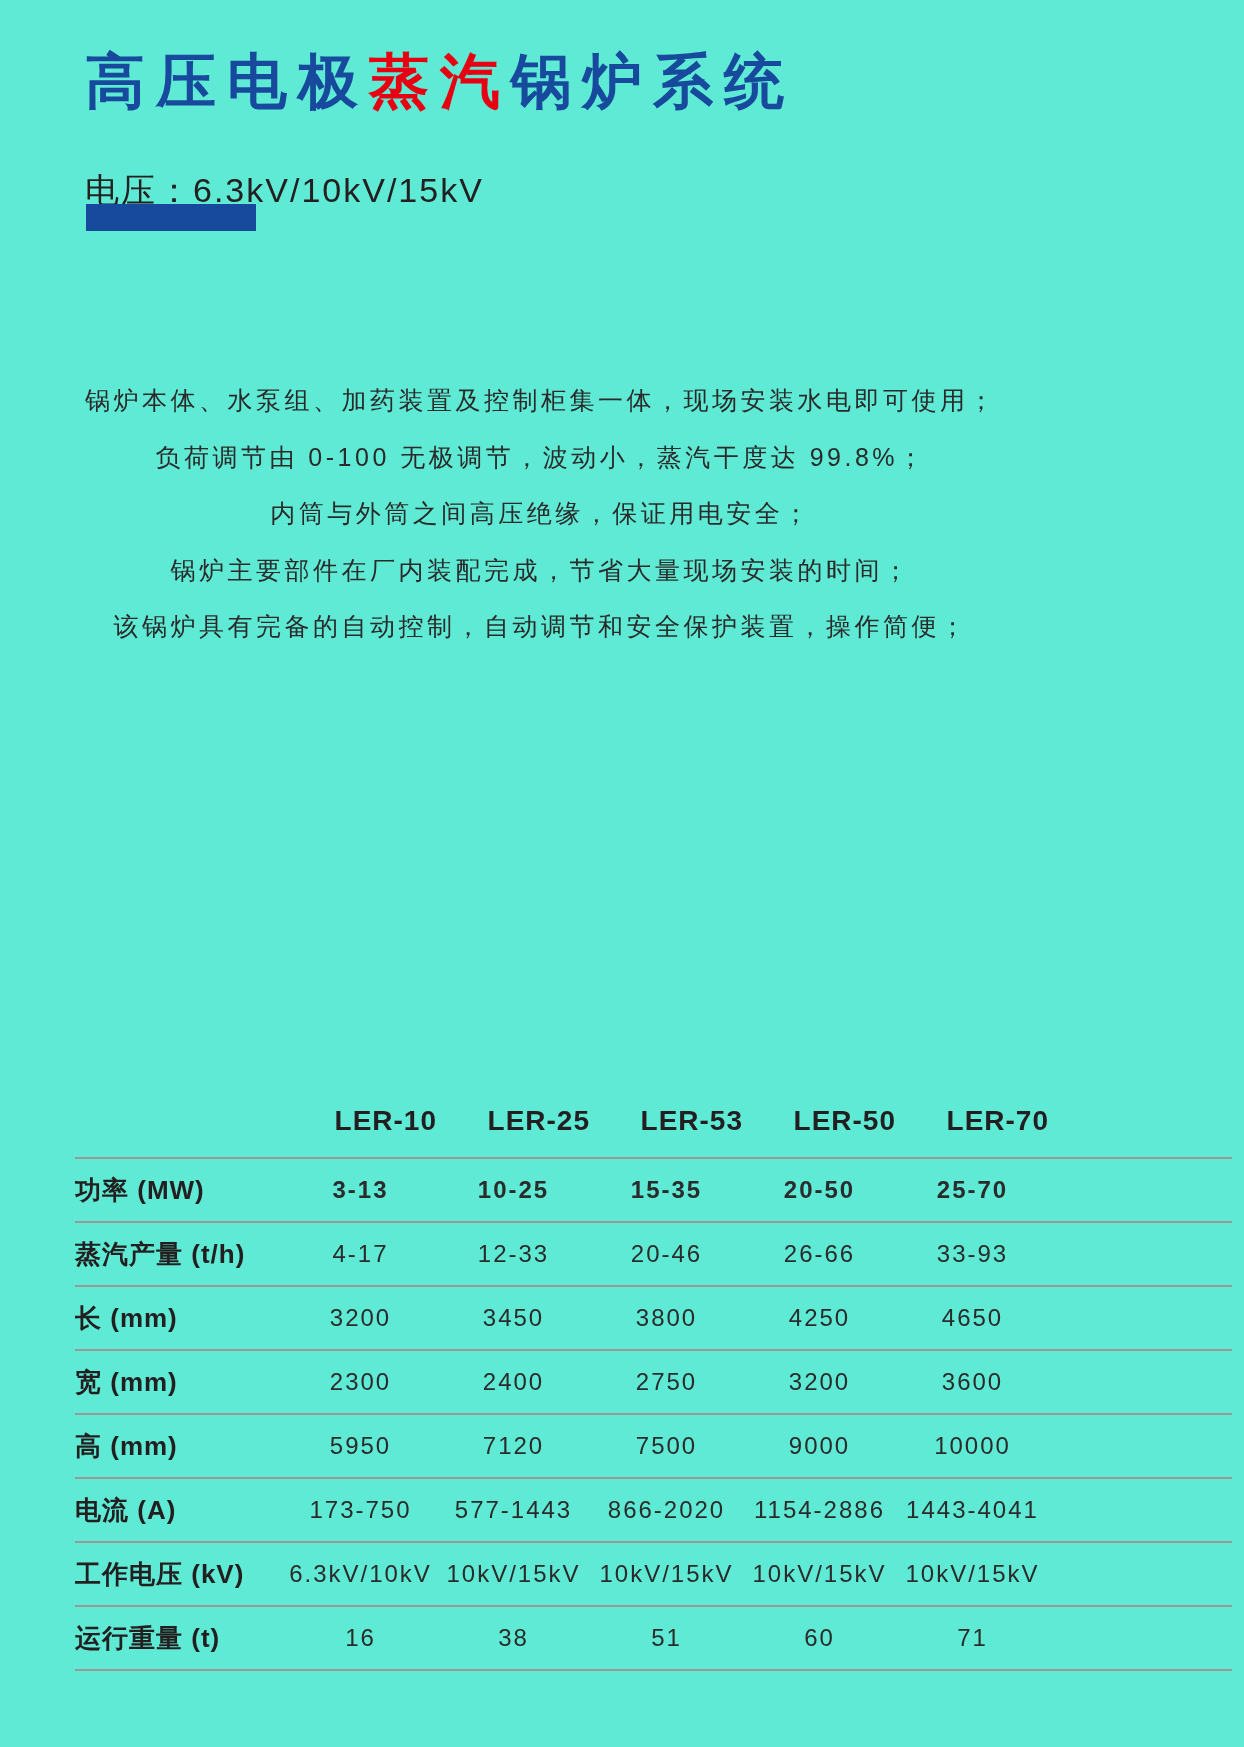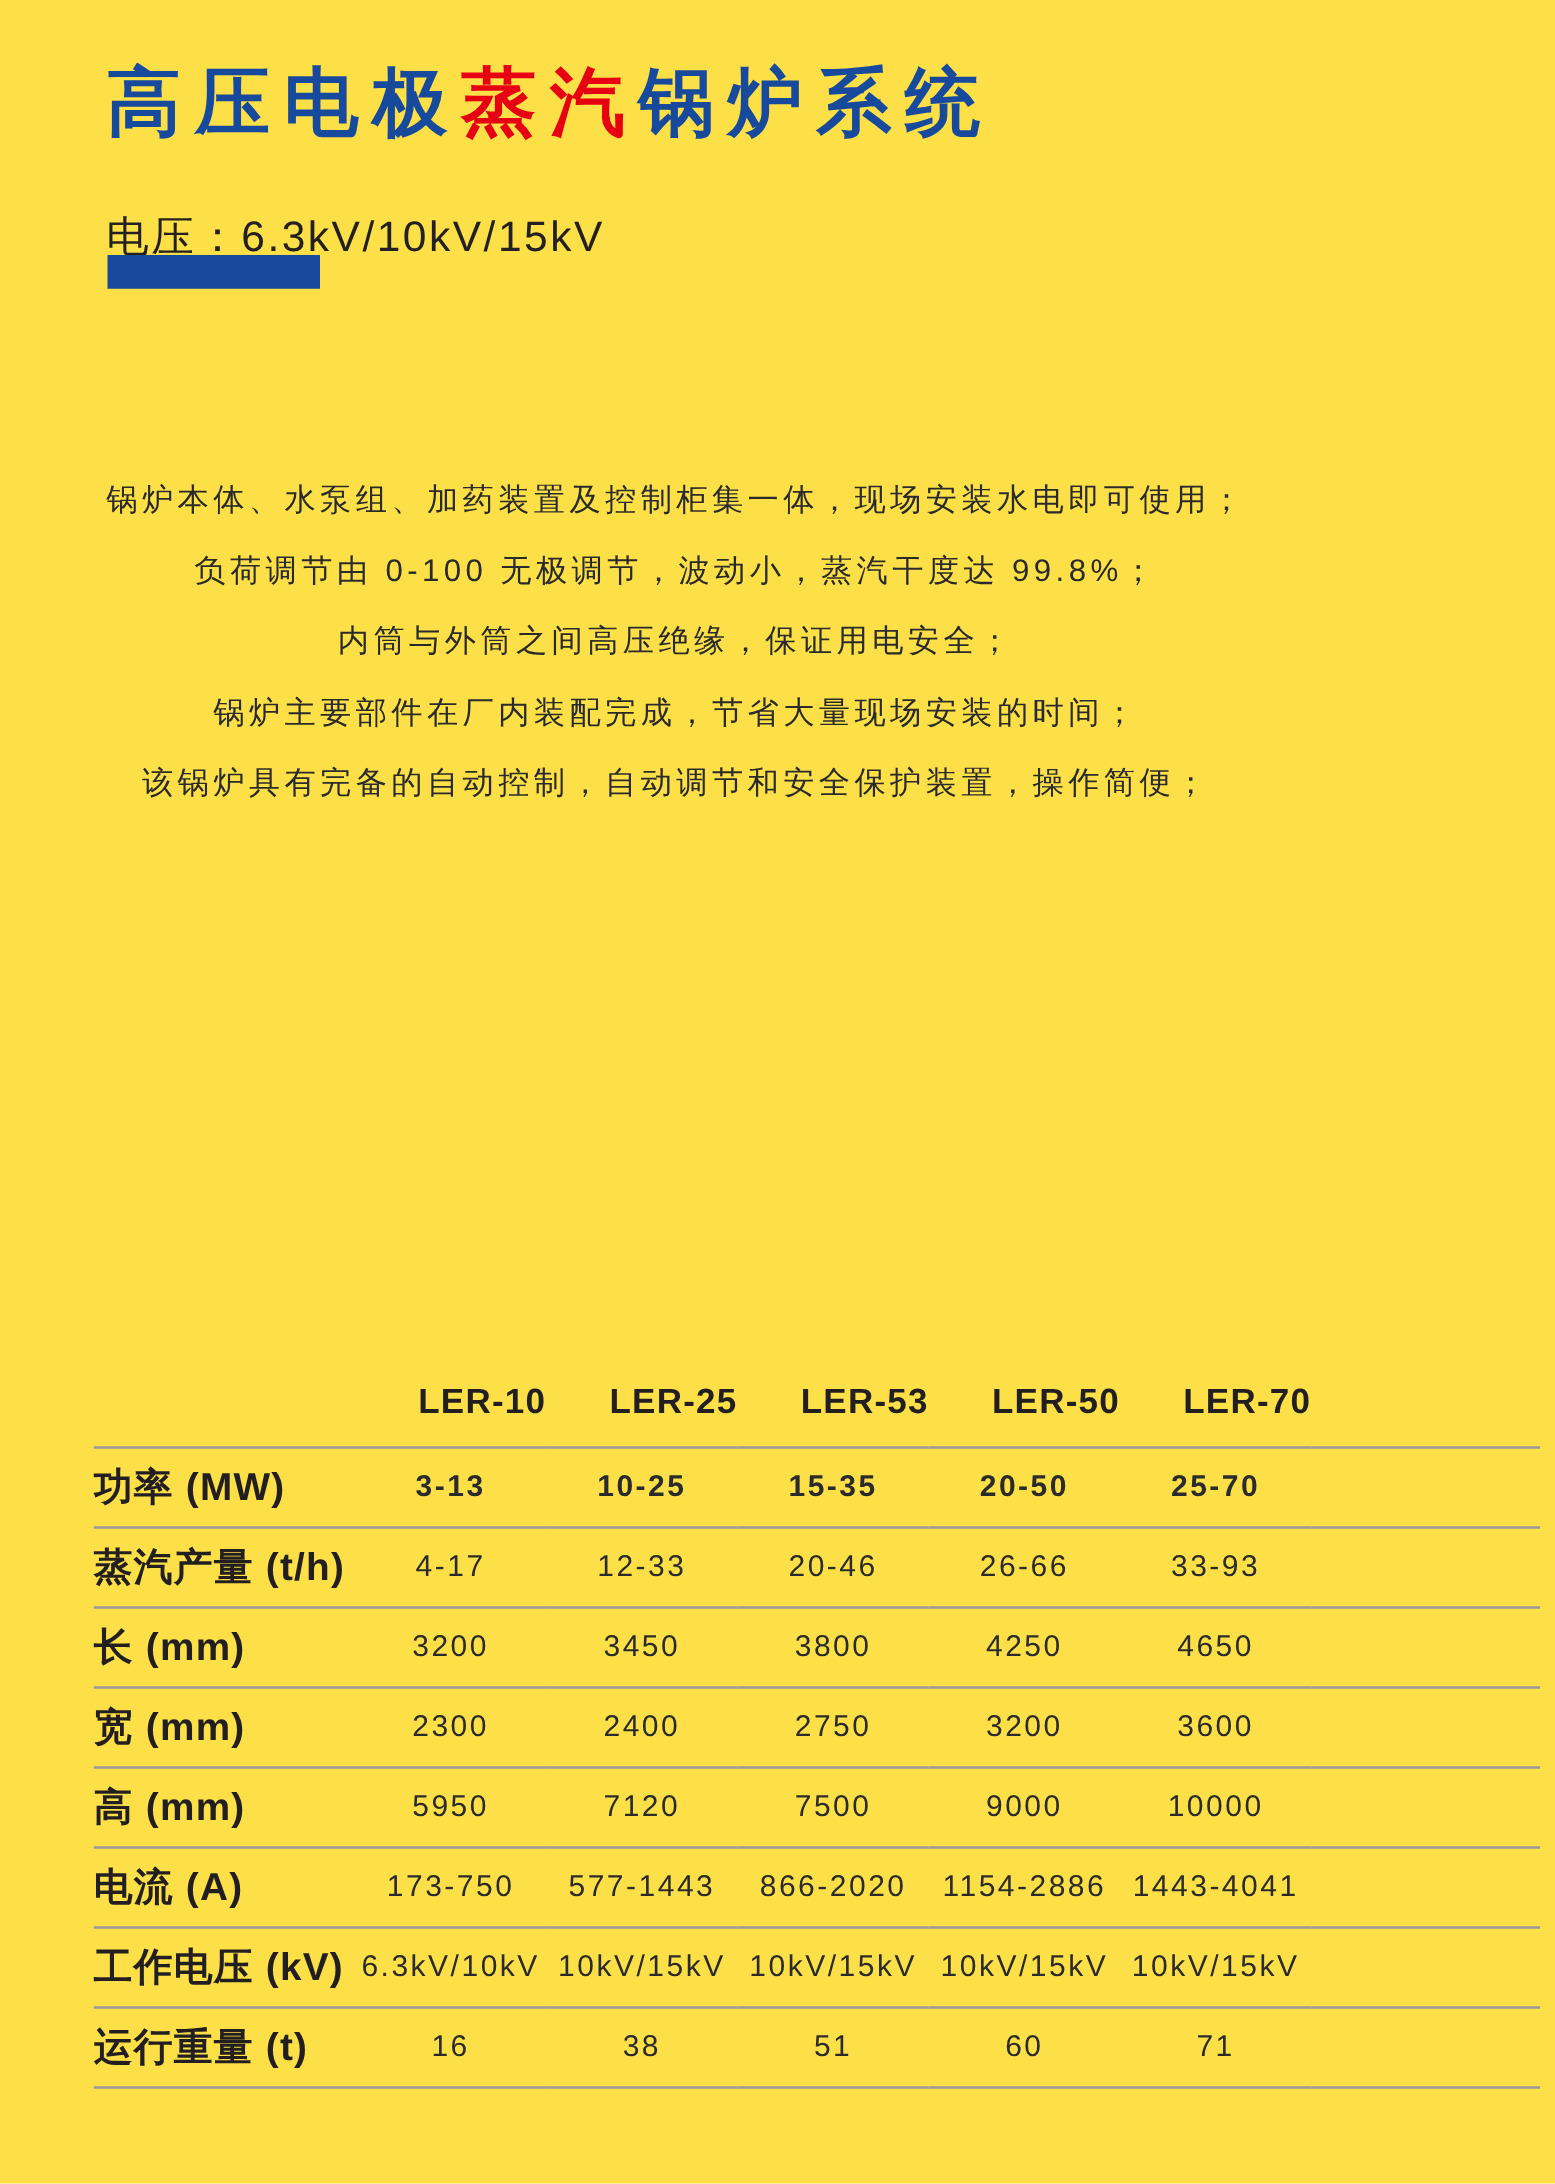--- a/index.html
+++ b/index.html
@@ -1,19 +1,19 @@
 <!DOCTYPE html>
 <html style="--blue: #17499d; --red: #e60012; --line: #999999;"><head>
 <meta charset="utf-8">
 <style>
   html,body{margin:0;padding:0;background:#ffffff;}
   .page{
     position:relative;
     width:1244px;height:1747px;
-    background:#fde047;
+    background:#5eead4;
     overflow:hidden;
     font-family:"Liberation Sans","DejaVu Sans",sans-serif;
     color:#2b2b2b;
   }
   .title{
     position:absolute;left:85px;top:48px;margin:0;
     font-size:60px;line-height:68px;font-weight:bold;
     letter-spacing:11px;white-space:nowrap;
   }
   .title .t-blue{color:var(--blue);}
@@ -46,21 +46,21 @@
   table.spec col.c-spacer{width:auto;}
   table.spec thead th{
     height:72px;vertical-align:middle;
     font-size:28px;font-weight:bold;color:#231f20;
     text-align:right;letter-spacing:1px;padding:0;
   }
   table.spec thead tr{border-bottom:2px solid var(--line);}
   table.spec tbody tr{border-bottom:2px solid var(--line);}
   table.spec tbody th{
     height:62px;vertical-align:middle;text-align:left;
-    font-size:31px;font-weight:bold;color:#231f20;
+    font-size:26px;font-weight:bold;color:#231f20;
     letter-spacing:1px;padding:0;white-space:nowrap;margin-left:47px;
   }
   table.spec tbody td{
     height:62px;vertical-align:middle;text-align:center;
     font-size:24px;font-weight:normal;color:#2b2b2b;
     letter-spacing:2px;padding:0;white-space:nowrap;
   }
   table.spec tbody tr.bold-row td{font-weight:bold;}
 </style>
 </head>

